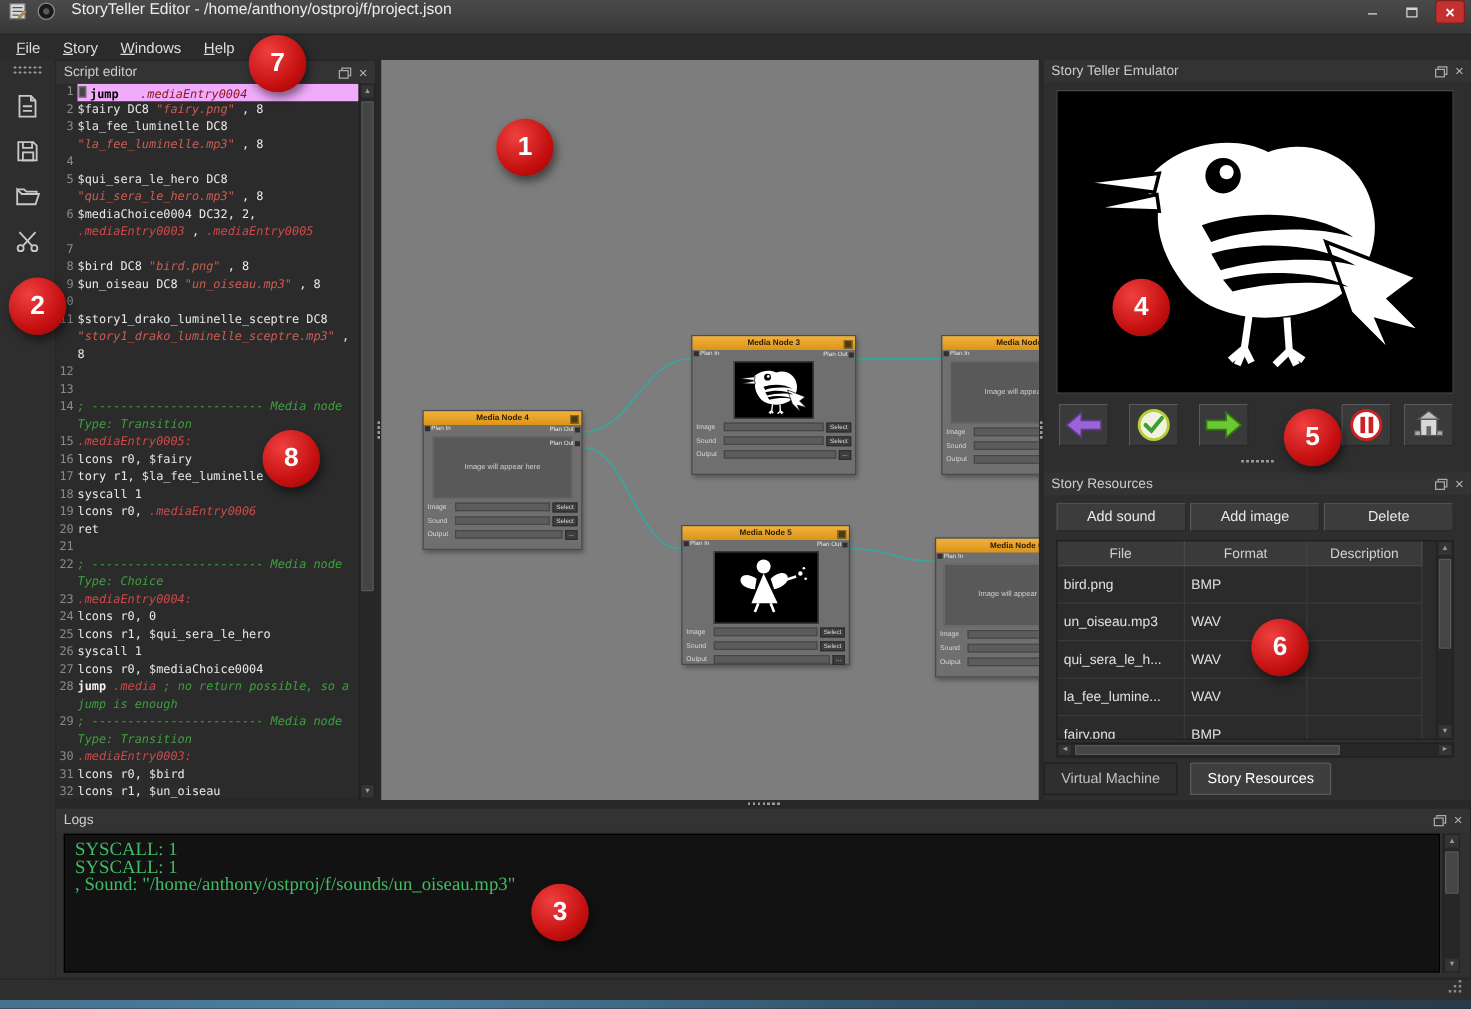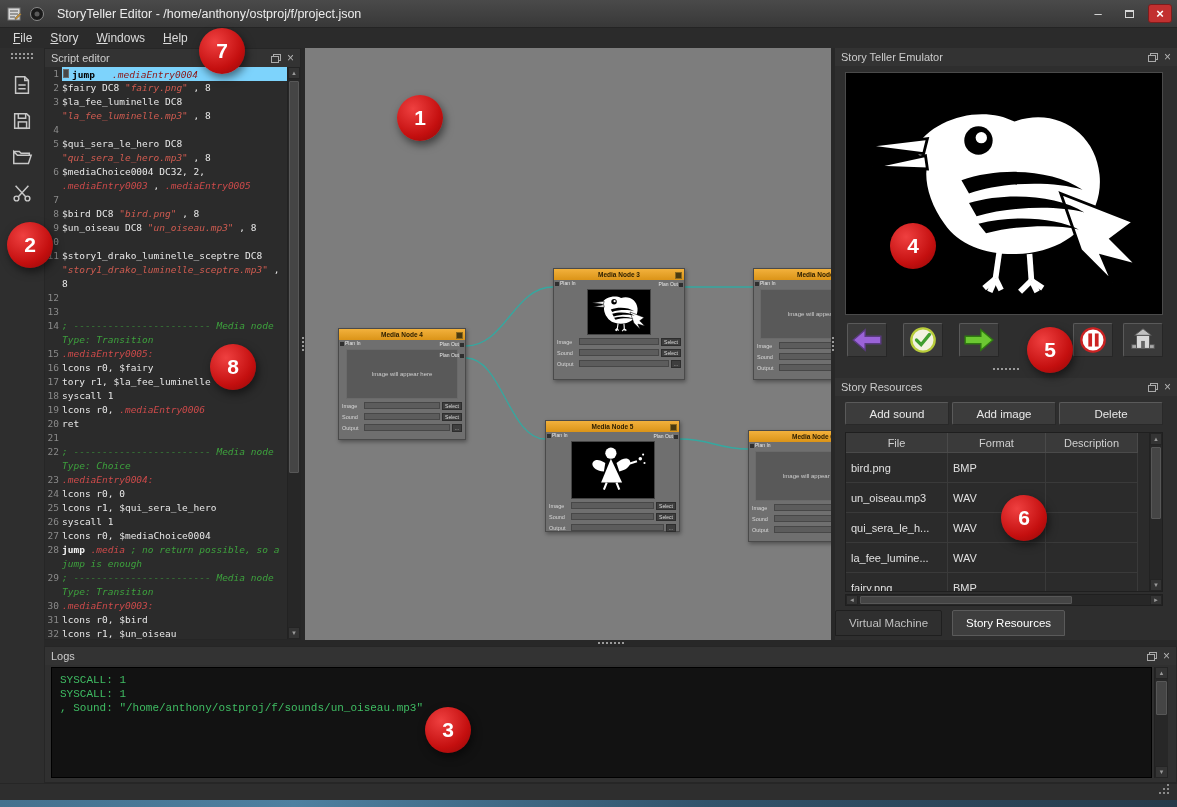--- a/index.html
+++ b/index.html
@@ -1,21 +1,21 @@
 <!DOCTYPE html>
 <html><head>
 <meta charset="utf-8">
 <style>
 *{margin:0;padding:0;box-sizing:border-box}
 html,body{width:1177px;height:807px;overflow:hidden}
 body{position:relative;background:#2e2e2e;font-family:"Liberation Sans",sans-serif;color:#ddd;-webkit-font-smoothing:antialiased}
 u{text-decoration:underline}
 
 
-#titlebar{position:absolute;left:0;top:0;width:1177px;height:28px;background:linear-gradient(#4a4a4a,#383838);display:flex;align-items:center;padding:0 5px;gap:5px;border-bottom:1px solid #242424}
+#titlebar{position:absolute;left:0;top:0;width:1177px;height:28px;background:linear-gradient(#4a4a4a,#383838);display:flex;align-items:flex-start;padding:0 5px;gap:5px;border-bottom:1px solid #242424}
 .tb-appicon{width:18px;height:18px;display:flex;align-items:center;justify-content:center}
 #window-title{font-size:12.5px;color:#ececec;margin-left:6px;flex:1;white-space:nowrap;overflow:hidden}
 .win-btn{width:24px;height:19px;display:flex;align-items:center;justify-content:center;color:#e4e4e4;font-size:13px;border-radius:3px;margin-left:2px}
 .win-btn.close{background:#c23030;border:1px solid #7d1d1d;color:#fff;font-weight:bold}
 .max-glyph{width:9px;height:8px;border:1px solid #d6d6d6;border-top-width:2px;display:inline-block}
 
 
 #menubar{position:absolute;left:0;top:28px;width:1177px;height:20px;background:#2b2b2b;display:flex;align-items:center;padding-left:4px}
 .menu-item{font-size:12px;color:#dcdcdc;padding:2px 9px;cursor:default}
 
@@ -35,21 +35,21 @@
 
 #script-editor{position:absolute;left:44px;top:48px;width:257px;height:592px;background:#2b2b2b;border:1px solid #262626}
 #code{position:absolute;left:0;top:18px;right:13px;bottom:0;overflow:hidden;font-family:"DejaVu Sans Mono",monospace;font-size:9.5px;line-height:14px}
 .code-row{display:flex;height:14px}
 .code-row .ln{width:17px;flex:none;text-align:right;padding-right:3px;color:#8a8a8a}
 .code-row .txt{flex:1;white-space:pre;overflow:hidden;color:#e8e8e8}
 .code-row .k{font-weight:bold;color:#f2f2f2}
 .code-row .s{color:#cf5b50;font-style:italic}
 .code-row .l{color:#cc4a4a;font-style:italic}
 .code-row .c{color:#3da03d;font-style:italic}
-.code-row.hl .txt{background:#7dd3fc;color:#141414}
+.code-row.hl .txt{background:#f0abfc;color:#141414}
 .code-row.hl .k{color:#000}
 .code-row.hl .l{color:#8c1616}
 .mk{display:inline-block;width:6px;height:9px;background:#474747;border:1px solid #6a6a6a;margin:2px 3px 0 1px}
 
 
 .sb-v{position:absolute;width:13px;background:#272727;border-left:1px solid #222}
 .sb-btn{position:absolute;left:0;right:0;height:12px;display:flex;align-items:center;justify-content:center;font-size:6px;color:#9a9a9a;background:#343434;border:1px solid #242424}
 .sb-btn.up{top:0}.sb-btn.down{bottom:0}
 .sb-thumb{position:absolute;left:1px;right:1px;background:#454545;border:1px solid #575757;border-radius:1px}
 
@@ -102,21 +102,21 @@
 .hs-btn{width:12px;height:10px;display:flex;align-items:center;justify-content:center;font-size:6px;color:#9a9a9a;background:#343434;border:1px solid #242424;flex:none}
 .hs-thumb{width:212px;height:8px;margin-left:2px;background:#454545;border:1px solid #575757;border-radius:1px}
 .hs-spacer{flex:1}
 #dock-tabs{position:absolute;top:562px;left:0;display:flex}
 .dock-tab{height:26px;padding:0 13px;display:flex;align-items:center;font-size:11.5px;background:#2f2f2f;border:1px solid #1f1f1f;color:#c0c0c0;margin-right:10px;border-radius:2px 2px 0 0}
 .dock-tab.sel{background:#3e3e3e;border-color:#5a5a5a;color:#fff}
 
 
 #logs-panel{position:absolute;left:44px;top:646px;width:1133px;height:137px;background:#303030;border:1px solid #262626}
 #log-content{position:absolute;left:6px;top:20px;right:24px;bottom:4px;background:#121212;border:1px solid #000;padding:5px 8px;overflow:hidden}
-.log-line{font-family:Liberation Mono, monospace;font-size:11px;line-height:14px;color:#3fbd63;white-space:pre}
+.log-line{font-family:Liberation Serif, serif;font-size:15px;line-height:14px;color:#3fbd63;white-space:pre}
 #logs-sb{right:8px;top:20px;bottom:4px;width:14px}
 
 
 #statusbar{position:absolute;left:0;right:0;top:783px;height:17px;background:#2e2e2e;border-top:1px solid #262626}
 .grip{position:absolute;right:6px;bottom:4px;width:12px;height:12px}
 .grip::before{content:"";position:absolute;left:0;top:0;width:2px;height:2px;background:transparent;box-shadow:8px 0 #8a8a8a,4px 4px #8a8a8a,8px 4px #8a8a8a,0 8px #8a8a8a,4px 8px #8a8a8a,8px 8px #8a8a8a}
 #bottom-strip{position:absolute;left:0;right:0;bottom:0;height:7px;background:linear-gradient(90deg,#44718e 0%,#4e80a0 25%,#31536b 60%,#263a4a 100%)}
 
 
 #annotations-layer{position:absolute;inset:0;pointer-events:none;z-index:60}

